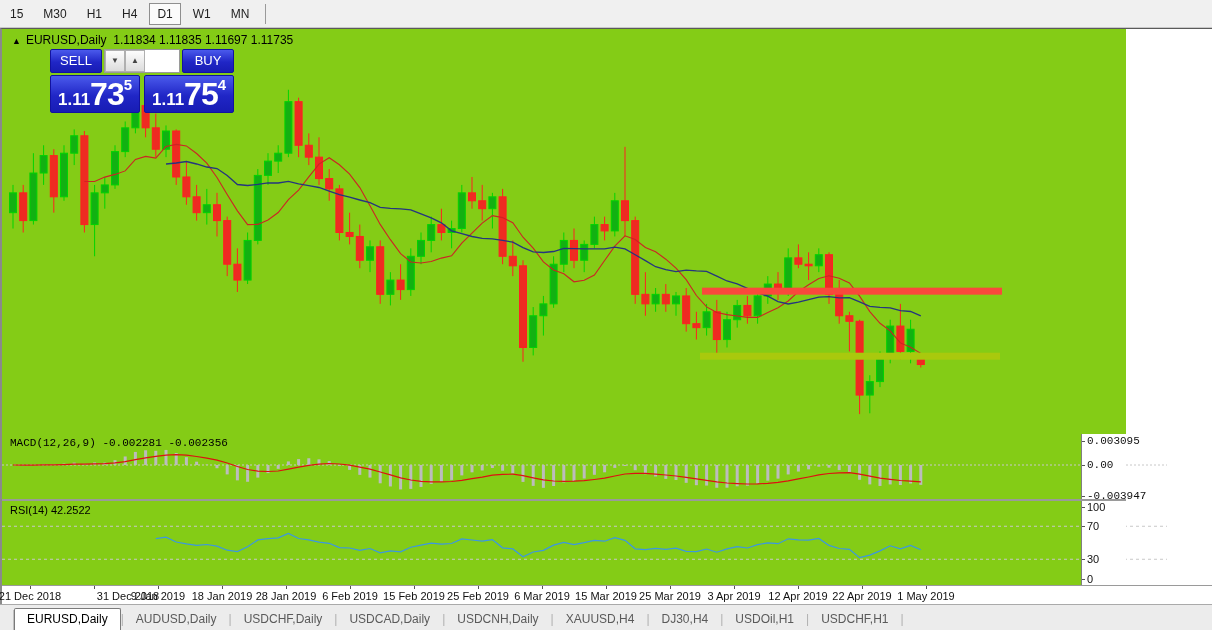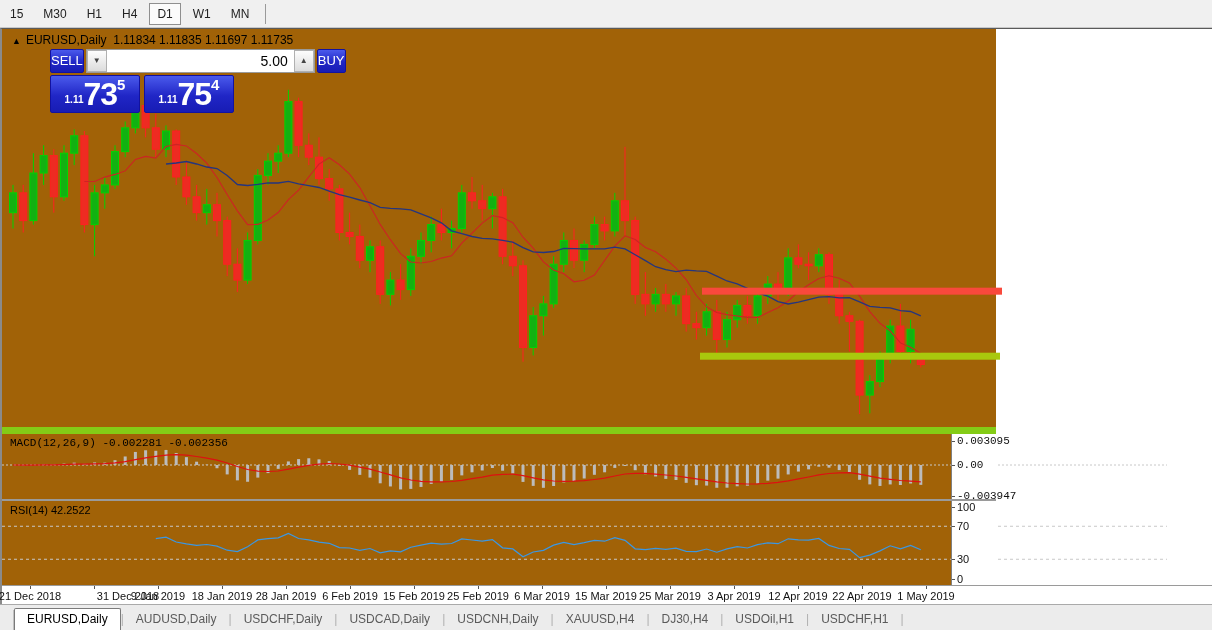--- a/index.html
+++ b/index.html
@@ -10,21 +10,21 @@
   .toolbar { position:absolute; left:0; top:0; width:1212px; height:28px;
     background:#f0f0f0; border-bottom:1px solid #c8c8c8; display:flex; align-items:center; }
   .tf-btn { font-size:12px; color:#222; padding:3px 7px; margin:0 2px; border:1px solid transparent;
     background:transparent; cursor:default; }
   .tf-btn.active { background:#fbfbfb; border:1px solid #8f8f8f; }
   .tb-sep { width:1px; height:20px; background:#9a9a9a; margin:0 6px; }
 
   
   .chartwin { position:absolute; left:0; top:28px; width:1212px; height:576px;
     background:#ffffff; border-top:1px solid #5a5a5a; border-left:2px solid #8a8a8a; }
-  .pane { position:absolute; left:0; width:994px; background:#a16207; }
+  .pane { position:absolute; left:0; width:1124px; background:#84cc16; }
   .pane-main { top:0; height:398px; }
   .pane-macd { top:398px; height:72px; border-top:7px solid #84cc16;font-family:Liberation Mono, monospace; }
   .pane-rsi  { top:470px; height:86px; border-top:2px solid #9a9a9a; }
   .daterow   { position:absolute; top:556px; left:0; width:1210px; height:20px;
     border-top:1px solid #9a9a9a; background:#fff; }
   .pane svg { position:absolute; left:0; top:0; }
 
   
   .axiscol { position:absolute; top:0; right:0; width:45px; height:100%;
     border-left:1px solid #808080; background:#fff; }
@@ -46,21 +46,21 @@
   .sell-btn,.buy-btn { width:52px; line-height:22px; }
   .vol-group { flex:1; display:flex; margin:0 2px; border:1px solid #9a9a9a; background:#fff; }
   .spin-btn { width:20px; background:linear-gradient(#fdfdfd,#dcdcdc); border:1px solid #b0b0b0;
     font-size:8px; color:#444; text-align:center; line-height:20px; }
   .vol-input { flex:1; border:none; outline:none; text-align:right; font-size:14px; padding-right:6px;
     font-family:"Liberation Sans",sans-serif; }
   .tp-row2 { display:flex; margin-top:2px; }
   .quote-box { width:110px; height:38px; display:flex; align-items:flex-end; justify-content:center;
     padding-bottom:3px; }
   .quote-box + .quote-box { margin-left:4px; }
-  .q-small { font-size:10px; font-weight:bold; line-height:18px;text-align:center; }
+  .q-small { font-size:17px; font-weight:bold; line-height:18px;text-align:center; }
   .q-big { font-size:32px; font-weight:bold; line-height:30px; letter-spacing:-1px; }
   .q-sup { font-size:15px; font-weight:bold; line-height:14px; align-self:flex-start; margin-top:2px; }
 
   
   .date-label { position:absolute; top:4px; transform:translateX(-50%); font-size:11px; color:#111; white-space:nowrap; }
   .date-tick { position:absolute; top:0; width:1px; height:3px; background:#555; }
 
   
   .tabbar { position:absolute; left:0; top:604px; width:1212px; height:26px; background:#ececec;
     border-top:1px solid #aaa; display:flex; align-items:flex-end; }
@@ -277,21 +277,20 @@
       </svg>
     <div class="chart-title">
       <span class="tri">▲</span><span>EURUSD,Daily</span>&nbsp;&nbsp;<span>1.11834 1.11835 1.11697 1.11735</span>
     </div>
 
     <div class="trade-panel">
       <div class="tp-row1">
         <div class="btn-blue sell-btn">SELL</div>
         <div class="vol-group">
           <div class="spin-btn">▼</div>
-          <input class="vol-input" value="5.00" style="">
           <div class="spin-btn">▲</div>
         </div>
         <div class="btn-blue buy-btn">BUY</div>
       </div>
       <div class="tp-row2">
         <div class="btn-blue quote-box">
           <span class="q-small">1.11</span>
             <span class="q-big">73</span>
             <span class="q-sup">5</span>
         </div>

